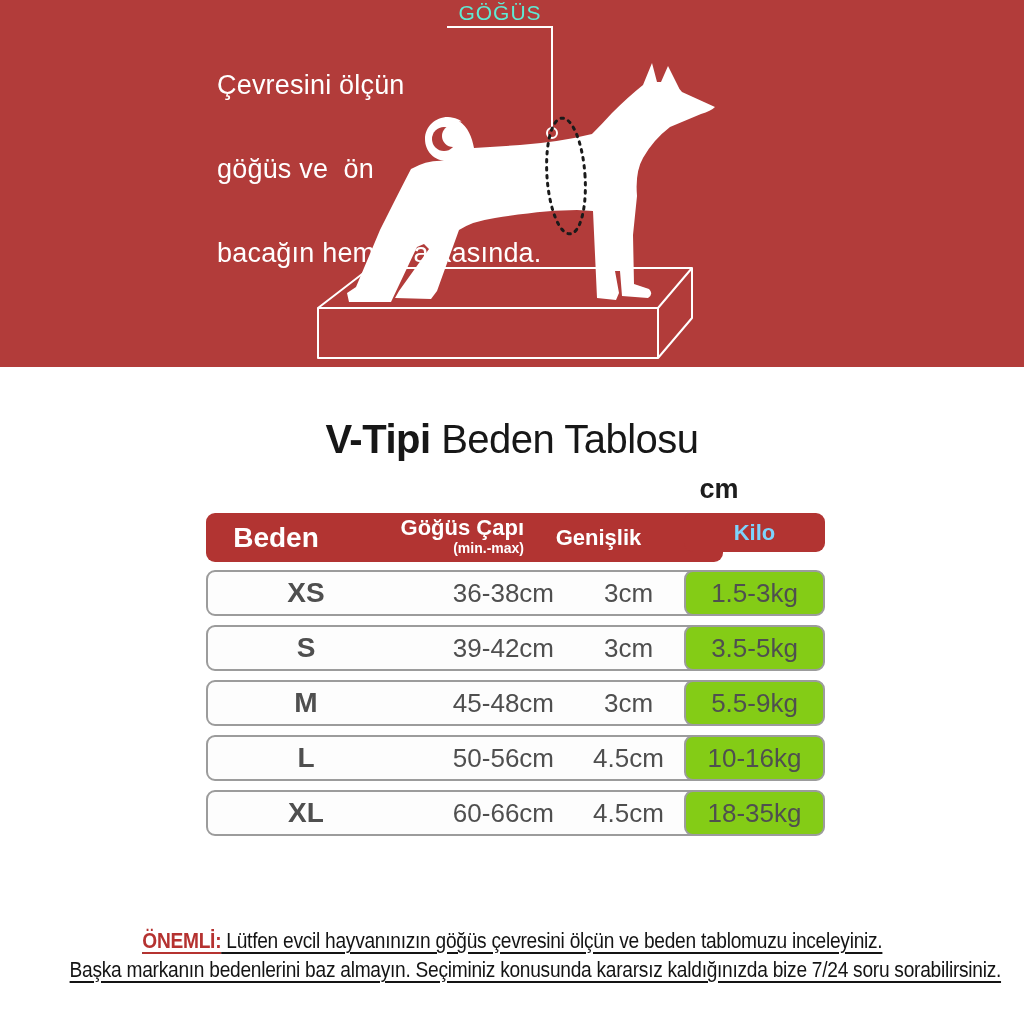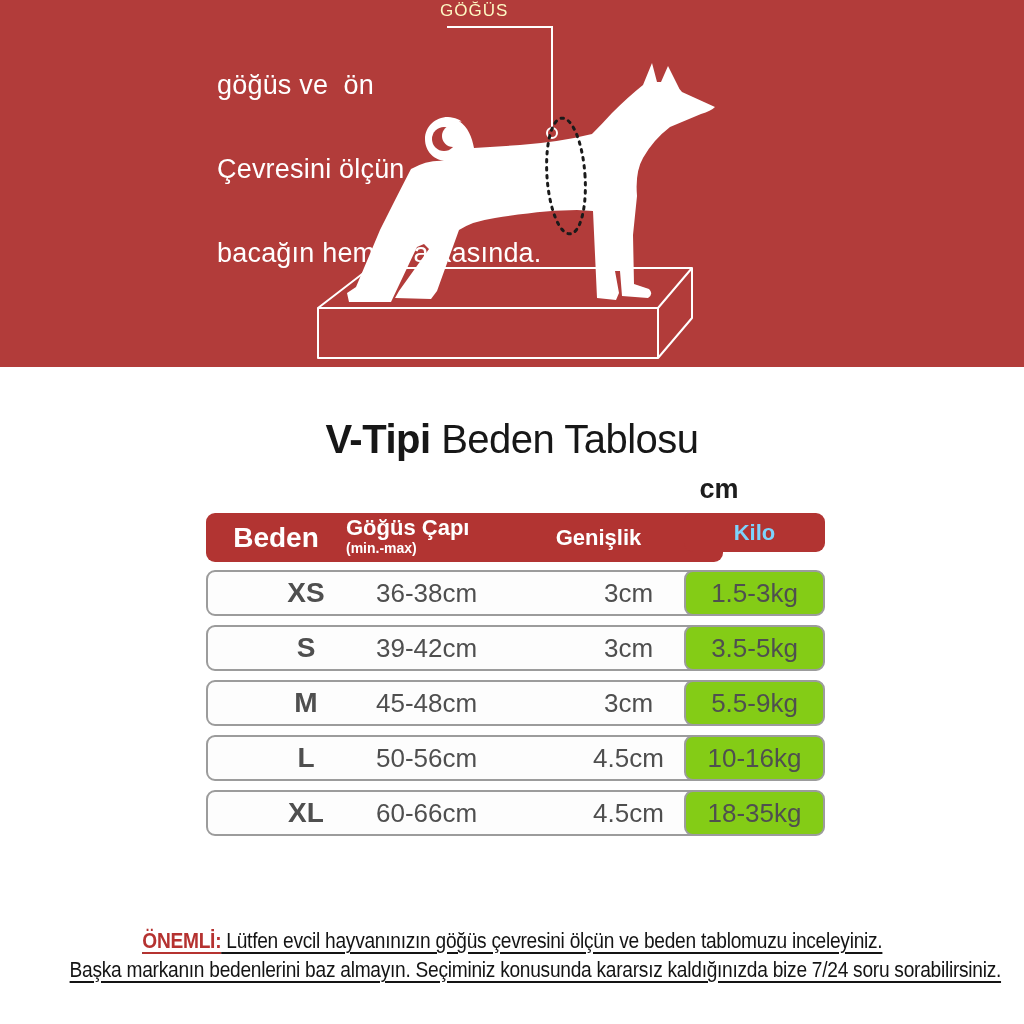--- a/index.html
+++ b/index.html
@@ -4,37 +4,37 @@
 <style>
   html,body{margin:0;padding:0;background:#ffffff;}
   .page{position:relative;width:1024px;height:1024px;background:#ffffff;overflow:hidden;
         font-family:"Liberation Sans",sans-serif;}
 
   
   .banner{position:absolute;left:0;top:0;width:1024px;height:367px;background:#b23c3a;}
   .banner svg{position:absolute;left:0;top:0;}
   .instruction{position:absolute;left:217px;top:15px;color:#ffffff;font-size:27px;
                line-height:28px;white-space:pre;font-weight:400;letter-spacing:.2px;}
-  .gogus-label{position:absolute;left:440px;top:1px;width:120px;text-align:left;
-               color:#fef9c3;font-size:17px;letter-spacing:1px;}
+  .gogus-label{position:absolute;left:440px;top:1px;width:120px;text-align:center;
+               color:#5eead4;font-size:21px;letter-spacing:1px;}
 
   
   .title{position:absolute;left:0;top:417px;width:1024px;text-align:center;
          font-size:40px;color:#171717;letter-spacing:-.5px;}
   .title .b{font-weight:700;}
   .unit{position:absolute;left:684px;top:474px;width:70px;text-align:center;
         font-size:27px;font-weight:700;color:#1d1d1d;}
 
   
   .thead,.trow{position:absolute;left:206px;width:517px;display:flex;align-items:center;
                box-sizing:border-box;border-radius:9px;}
   .thead{height:49px;background:#b23432;color:#fff;}
   .trow{height:46px;background:#fdfdfd;border:2px solid #9c9c9c;color:#4f4f4f;padding-left:28px;}
   .c-size{width:140px;text-align:center;}
-  .c-chest{width:178px;text-align:left;}
+  .c-chest{width:178px;text-align:right;}
   .c-width{width:149px;text-align:center;}
   .thead .c-size{font-size:28px;font-weight:700;}
   .thead .c-chest{font-size:22px;font-weight:700;line-height:21px;}
   .thead .c-chest .sub{font-size:14px;font-weight:700;display:block;}
   .thead .c-width{font-size:22px;font-weight:700;}
   .trow .c-size{font-size:28px;font-weight:700;}
   .trow .c-chest,.trow .c-width{font-size:26px;font-weight:500;}
 
   .khead,.kbox{position:absolute;left:684px;width:141px;display:flex;align-items:center;
                justify-content:center;box-sizing:border-box;border-radius:9px;}
@@ -83,22 +83,22 @@
       <g stroke="#ffffff" stroke-width="2" fill="none">
         <line x1="447" y1="27" x2="553" y2="27"></line>
         <line x1="552" y1="27" x2="552" y2="127"></line>
         <circle cx="552" cy="133" r="5"></circle>
       </g>
 
       <ellipse cx="566" cy="176" rx="19" ry="58" fill="none" stroke="#1a1a1a" stroke-width="3" stroke-linecap="round" stroke-dasharray="2.5 5.5" transform="rotate(-4 566 176)"></ellipse>
     </svg>
 
     <div class="instruction">
+      <div>Çevresini ölçün</div>
       <div>göğüs ve  ön</div>
-      <div>Çevresini ölçün</div>
       <div>bacağın hemen arkasında.</div>
     </div>
     <div class="gogus-label">GÖĞÜS</div>
   </div>
 
   <div class="title"><span class="b">V-Tipi</span><span> Beden Tablosu</span></div>
   <div class="unit">cm</div>
 
   <div class="thead" style="top:513px">
     <div class="c-size">Beden</div>

